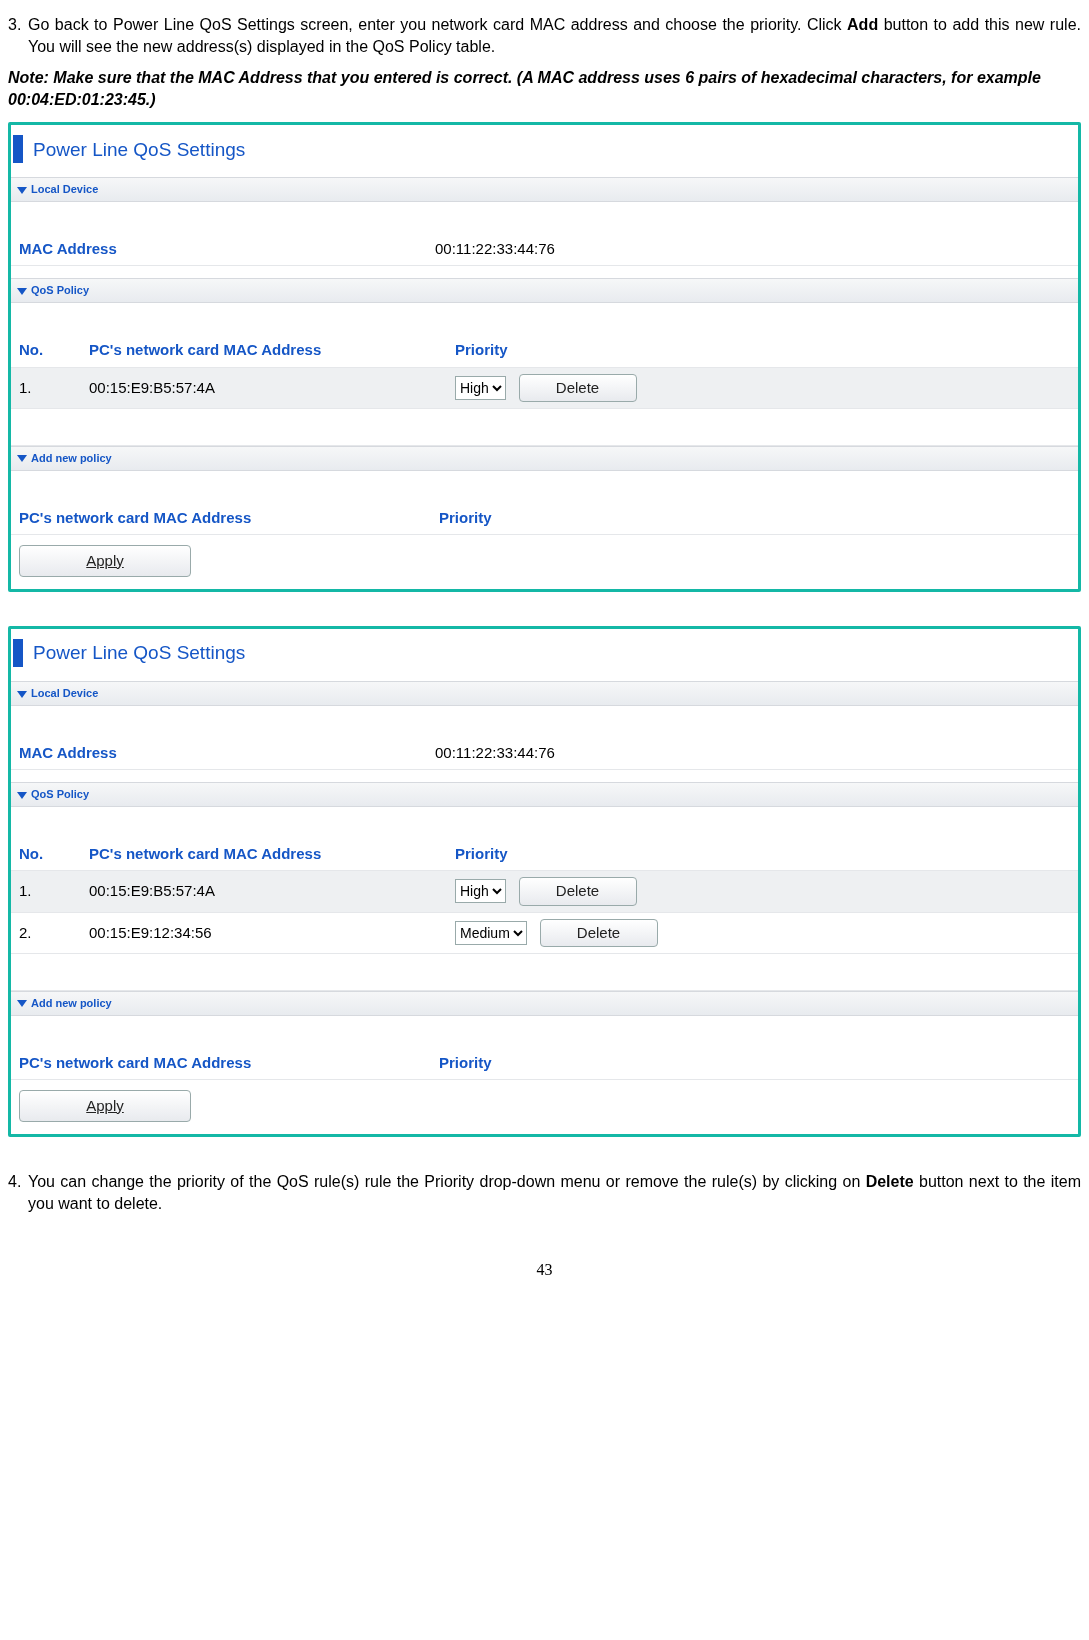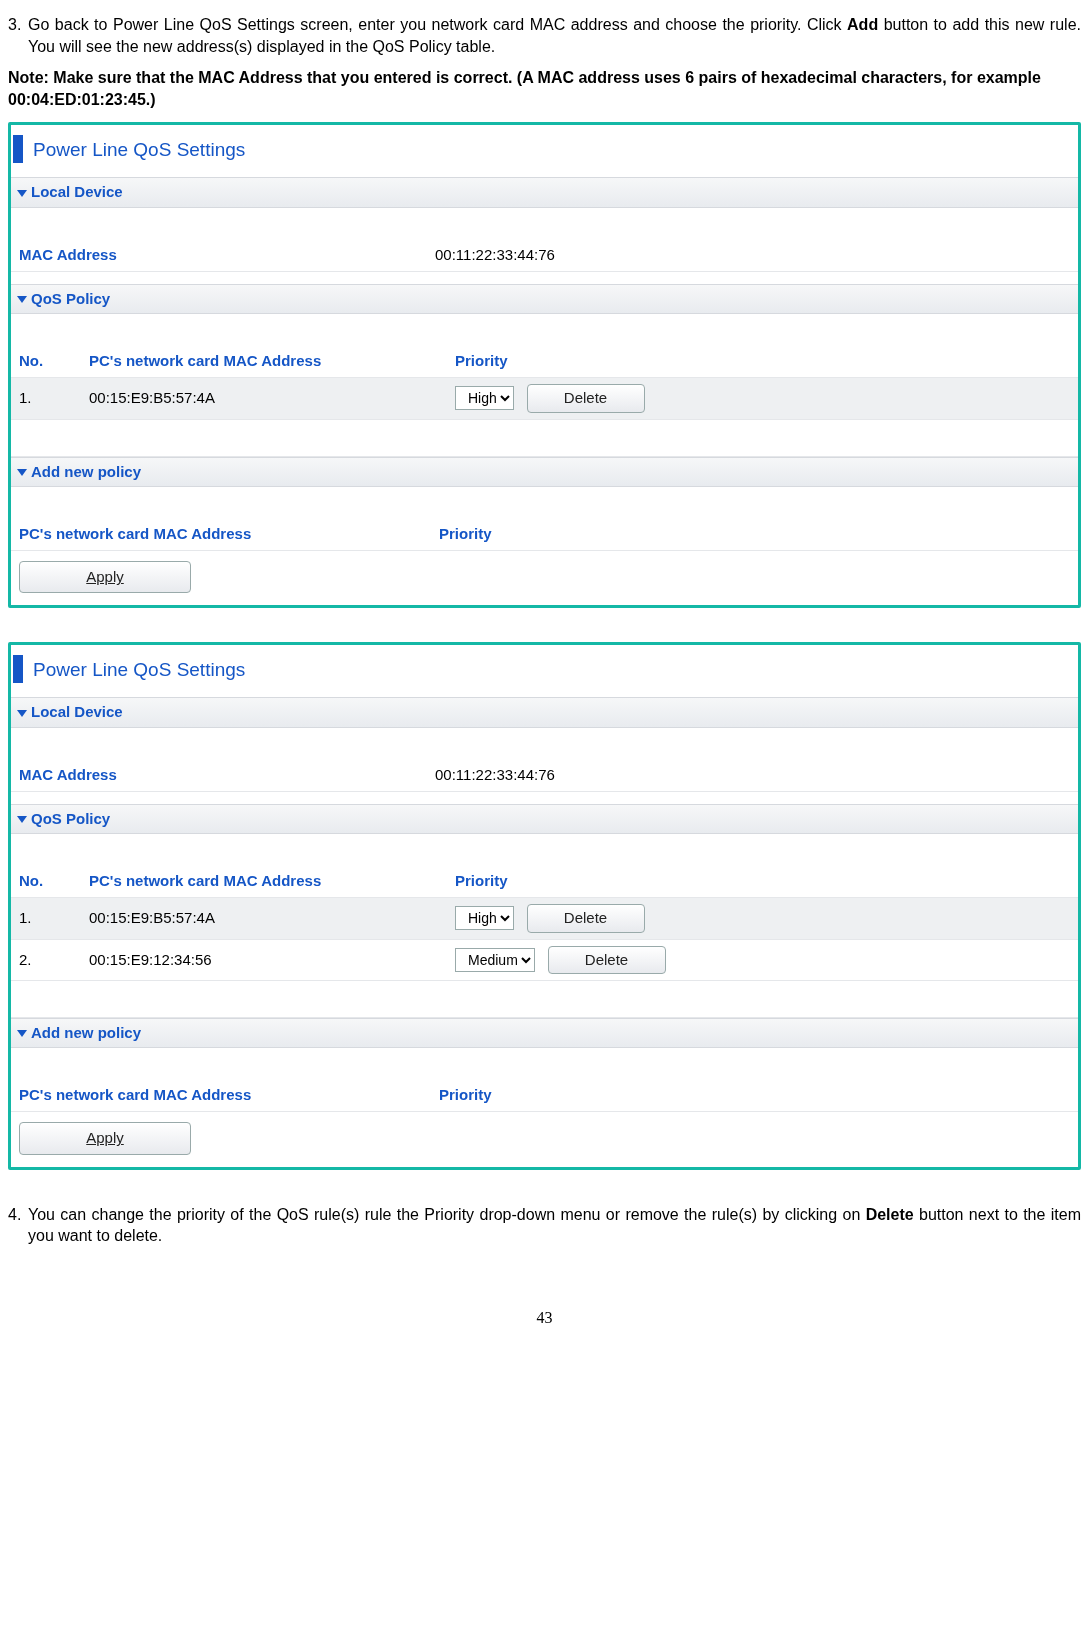--- a/index.html
+++ b/index.html
@@ -18,20 +18,21 @@
   .instr .num {
     display: inline-block;
     width: 22px;
   }
   .instr .body {
     display: block;
     margin-left: 20px;
     margin-top: -1.35em;
   }
   .note {
+    font-style: italic;
     font-weight: bold;
     margin: 2px 0 12px 0;
   }
   .panel {
     border: 3px solid #14b8a6;
     border-radius: 2px;
     margin-bottom: 34px;
     background: #fff;
   }
   .panel-title {
@@ -48,21 +49,21 @@
   .title-text {
     color: #1556c6;
     font-size: 19px;
   }
   .section-hdr {
     background: linear-gradient(#f6f7f8,#e8ebef);
     border-top: 1px solid #d6d9de;
     border-bottom: 1px solid #d6d9de;
     font-weight: bold;
     color: #1556c6;
-    font-size: 15px;
+    font-size: 11px;
     padding: 4px 6px;
   }
   .tri {
     display:inline-block;
     width:0;height:0;
     border-left:5px solid transparent;
     border-right:5px solid transparent;
     border-top:7px solid #1556c6;
     margin-right:4px;
     vertical-align: middle;
@@ -82,21 +83,20 @@
   table.grid th {
     color: #1556c6;
     font-weight: bold;
   }
   .row-alt { background: #eef0f2; }
   .sel {
     border: 1px solid #9aa;
     font-size: 14px;
     height: 24px;
     background: #fff;
-    padding-left: 8px;
   }
   .btn {
     display:inline-block;
     min-width: 96px;
     text-align:center;
     padding: 3px 10px;
     border:1px solid #9aa;
     border-radius:4px;
     background: linear-gradient(#ffffff,#e8eaee);
     font-size: 15px;
@@ -114,21 +114,21 @@
     width: 210px;
     background:#fff;
   }
   .col-no   { width: 54px; }
   .col-mac  { width: 350px; }
   .col-prio { width: auto; }
   .spacer-row td { height: 24px; border-bottom:none; }
   .page-num {
     text-align:center;
     font-size:16px;
-    margin-top: 60px;
+    margin-top: 45px;
     font-family: "Times New Roman", serif;
   }
 </style>
 </head>
 <body>
 
 <div class="instr">
   <span class="num">3.</span>
   <span class="body">
     <span>Go back to Power Line QoS Settings screen, enter you network card MAC address and choose the priority. Click </span><b>Add</b><span> button to add this new rule. You will see the new address(s) displayed in the QoS Policy table.</span>

